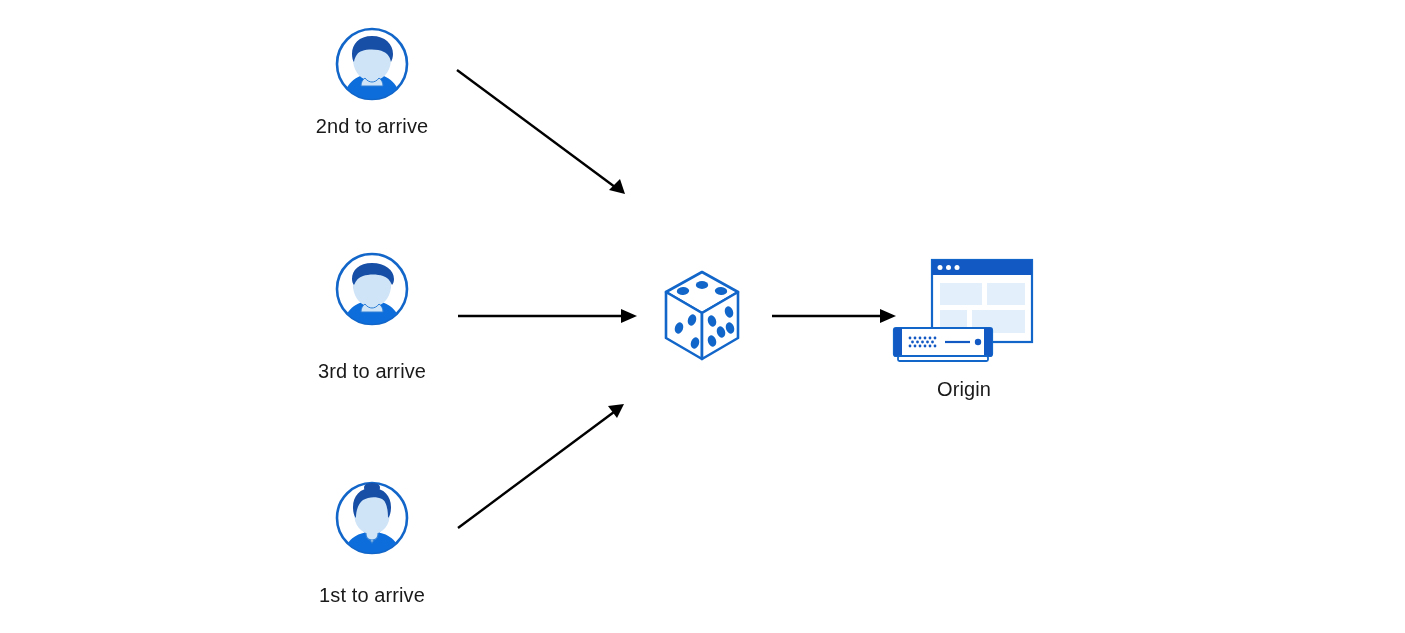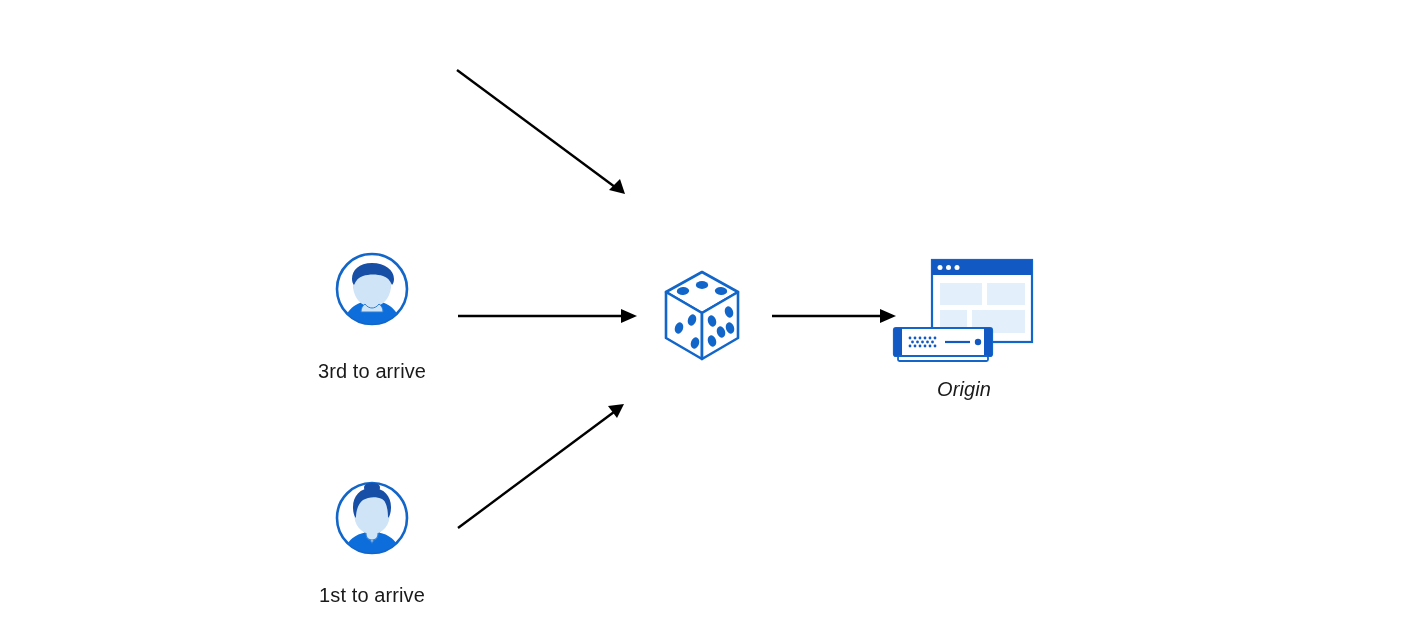--- a/index.html
+++ b/index.html
@@ -66,20 +66,40 @@
       <line x1="458" y1="528" x2="618" y2="409" stroke="#000000" stroke-width="2.4"></line>
       <path d="M 624 404 L 608 406 L 617 418 Z" fill="#000000"></path>
     </g>
 
     <g>
       <line x1="772" y1="316" x2="887" y2="316" stroke="#000000" stroke-width="2.6"></line>
       <path d="M 896 316 L 880 309 L 880 323 Z" fill="#000000"></path>
     </g>
   </svg>
 
+  <div class="node" style="left:322px; top:14px; width:100px; height:140px;">
+    <svg class="node-icon" width="100" height="100" viewBox="0 0 100 100">
+      <defs>
+        <clipPath id="clipA">
+            <circle cx="50" cy="50" r="35"></circle>
+          </clipPath>
+      </defs>
+      <circle cx="50" cy="50" r="35" fill="#ffffff" stroke="#1266c9" stroke-width="2.6"></circle>
+      <g clip-path="url(#clipA)">
+        <path d="M50 60 c-18 0 -27 12 -29 25 l0 12 58 0 0 -12 c-2 -13 -11 -25 -29 -25 z" fill="#0d6ddb"></path>
+        <path d="M43 52 l14 0 0 12 c0 4 -3 6 -7 6 c-4 0 -7 -2 -7 -6 z" fill="#cfe4f7" stroke="#2f7fd6" stroke-width="1.1"></path>
+        <ellipse cx="36.5" cy="45" rx="4" ry="6" fill="#cfe4f7" stroke="#2f7fd6" stroke-width="1.1"></ellipse>
+        <ellipse cx="63.5" cy="45" rx="4" ry="6" fill="#cfe4f7" stroke="#2f7fd6" stroke-width="1.1"></ellipse>
+        <path d="M50 24 c-12 0 -19 9 -19 21 c0 12 8 22 19 22 c11 0 19 -10 19 -22 c0 -12 -7 -21 -19 -21 z" fill="#cfe4f7"></path>
+        <path d="M50 22 c-13 0 -20 8 -20 18 c0 4 1 7 2 8 c1 -6 4 -10 8 -11 c6 -2 16 -2 22 1 c4 2 6 5 7 10 c1 -2 2 -5 2 -8 c0 -10 -8 -18 -21 -18 z" fill="#174ea6"></path>
+        <path d="M57 64 c-2 3 -5 4 -7 4 c-2 0 -5 -1 -7 -4 c-3 2 -4 5 -4 8 l22 0 c0 -3 -1 -6 -4 -8 z" fill="#cfe4f7" stroke="#2f7fd6" stroke-width="1"></path>
+      </g>
+    </svg>
+    <div class="node-label" style="top:101px;">2nd to arrive</div>
+  </div>
 
   <div class="node" style="left:322px; top:239px; width:100px; height:140px;">
     <svg class="node-icon" width="100" height="100" viewBox="0 0 100 100">
       <defs>
         <clipPath id="clipB">
             <circle cx="50" cy="50" r="35"></circle>
           </clipPath>
       </defs>
       <circle cx="50" cy="50" r="35" fill="#ffffff" stroke="#1266c9" stroke-width="2.6"></circle>
       <g clip-path="url(#clipB)">
@@ -141,21 +161,21 @@
       <g fill="#1266c9">
         <ellipse cx="60" cy="57" rx="4.1" ry="5.8" transform="rotate(-18 60 57)"></ellipse>
         <ellipse cx="77" cy="48" rx="4.1" ry="5.8" transform="rotate(-18 77 48)"></ellipse>
         <ellipse cx="69" cy="68" rx="4.1" ry="5.8" transform="rotate(-18 69 68)"></ellipse>
         <ellipse cx="78" cy="64" rx="4.1" ry="5.8" transform="rotate(-18 78 64)"></ellipse>
         <ellipse cx="60" cy="77" rx="4.1" ry="5.8" transform="rotate(-18 60 77)"></ellipse>
       </g>
     </svg>
   </div>
 
-  <div class="node" style="left:884px; top:252px; width:160px; height:160px;font-style:italic;">
+  <div class="node" style="left:884px; top:252px; width:160px; height:160px;">
     <svg class="node-icon" width="160" height="120" viewBox="0 0 160 120">
 
       <g>
         <rect x="48" y="8" width="100" height="82" fill="#ffffff" stroke="#1266c9" stroke-width="2.2"></rect>
         <rect x="48" y="8" width="100" height="15" fill="#1259c3"></rect>
         <circle cx="56" cy="15.5" r="2.5" fill="#ffffff"></circle>
         <circle cx="64.5" cy="15.5" r="2.5" fill="#ffffff"></circle>
         <circle cx="73" cy="15.5" r="2.5" fill="#ffffff"></circle>
         <rect x="56" y="31" width="42" height="22" fill="#e3f0fb"></rect>
         <rect x="103" y="31" width="38" height="22" fill="#e3f0fb"></rect>

